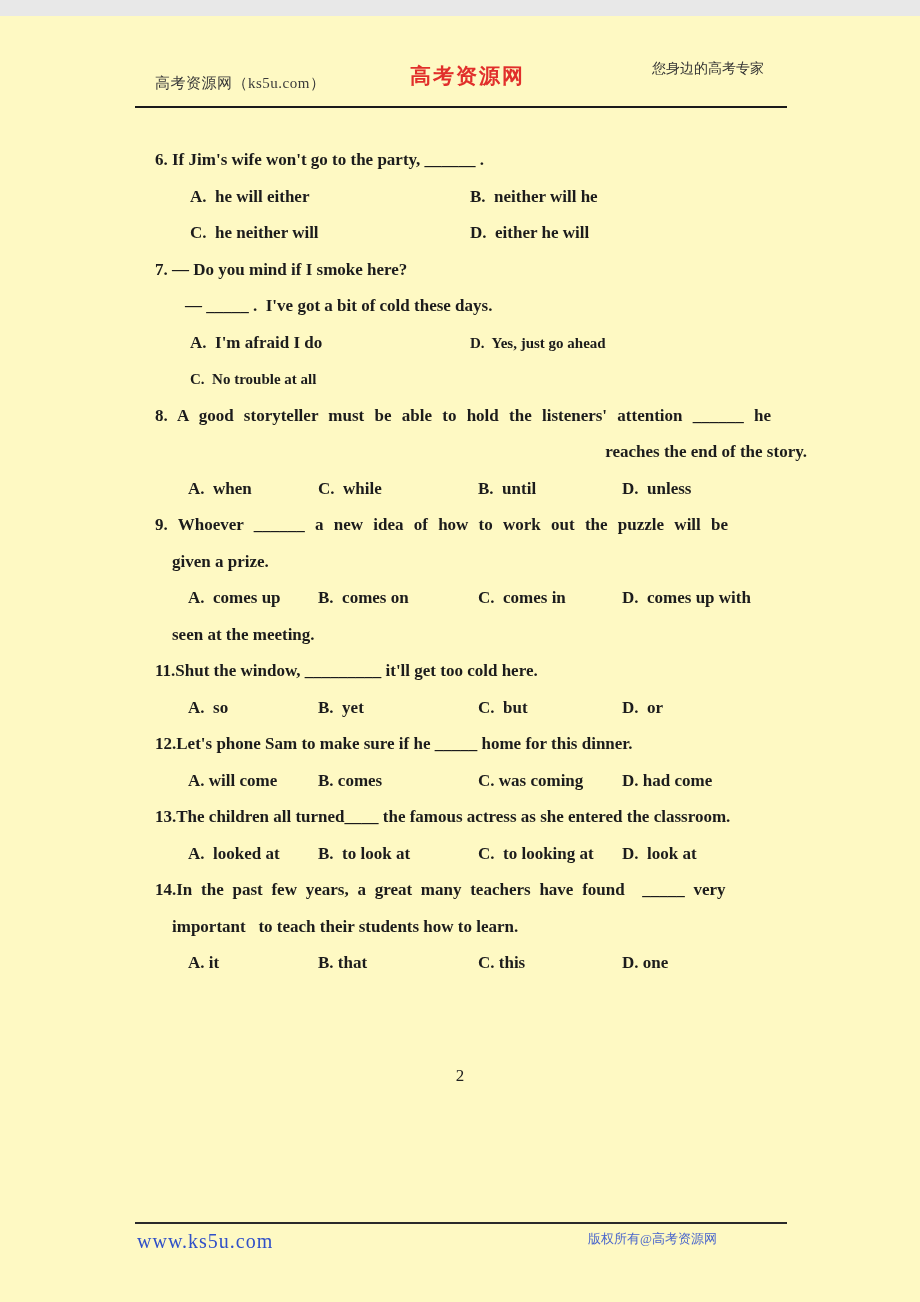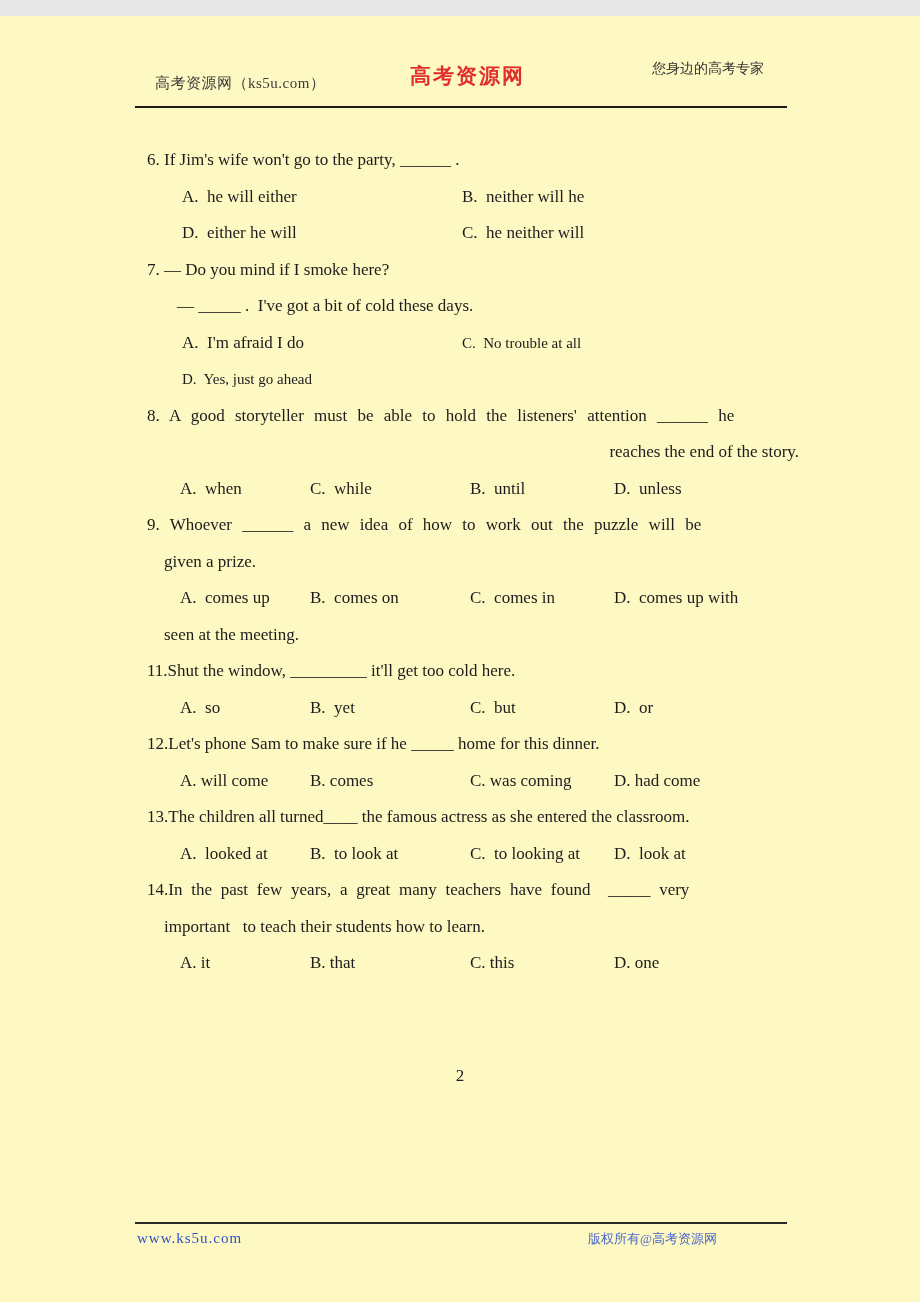--- a/index.html
+++ b/index.html
@@ -12,26 +12,26 @@
     color:#1c1c1c;
     overflow:hidden;
   }
   
   .hdr-left   { position:absolute; top:58px;  left:155px; font-size:15px; color:#3a3a3a; letter-spacing:.5px; }
   .hdr-center { position:absolute; top:46px;  left:410px; font-size:21px; font-weight:bold; color:#e12f2b; letter-spacing:2px; }
   .hdr-right  { position:absolute; top:44px;  left:652px; font-size:14px; color:#333; }
   .hdr-rule   { position:absolute; top:90px;  left:135px; width:652px; height:2px; background:#1a1a1a; }
   
   .ftr-rule   { position:absolute; top:1206px; left:135px; width:652px; height:2px; background:#2a2a2a; }
-  .ftr-left   { position:absolute; top:1214px; left:137px; font-size:15px; color:#3050c8; letter-spacing:1px; }
+  .ftr-left   { position:absolute; top:1214px; left:137px; font-size:20px; color:#3050c8; letter-spacing:1px; }
   .ftr-right  { position:absolute; top:1214px; left:588px; font-size:13px; color:#4a66cc; }
   
   .content {
-    position:absolute; top:126px; left:147px; width:652px;
-    font-size:17px; line-height:36.5px;
+    position:absolute; top:126px; left:155px; width:652px;
+    font-size:17px; line-height:36.5px;font-weight:bold;
   }
   .stem, .opt { white-space:pre-wrap; }
   .ind17 { padding-left:17px; }
   .ind30 { padding-left:30px; }
   .ind35 { padding-left:35px;text-align:right; }
   .ws5 { word-spacing:4.5px; }
   .ws6 { word-spacing:6px; }
   .opts.two  { display:grid; grid-template-columns:280px 1fr; padding-left:35px; }
   .opts.four { display:grid; grid-template-columns:130px 160px 144px 1fr; padding-left:33px; }
   .opt.sm { font-size:15px; }
@@ -50,32 +50,32 @@
   <div class="hdr-right">您身边的高考专家</div>
   <div class="hdr-rule"></div>
 
   <div class="content">
 
     <div class="q">
       <div class="stem">6. If Jim's wife won't go to the party, ______ .</div>
       <div class="opts two">
         <span class="opt">A.  he will either</span>
         <span class="opt">B.  neither will he</span>
+        <span class="opt">C.  he neither will</span>
         <span class="opt">D.  either he will</span>
-        <span class="opt">C.  he neither will</span>
       </div>
     </div>
 
     <div class="q">
       <div class="stem">7. — Do you mind if I smoke here?</div>
       <div class="stem ind30">— _____ .  I've got a bit of cold these days.</div>
       <div class="opts two">
         <span class="opt">A.  I'm afraid I do</span>
+        <span class="opt sm">D.  Yes, just go ahead</span>
         <span class="opt sm">C.  No trouble at all</span>
-        <span class="opt sm">D.  Yes, just go ahead</span>
       </div>
     </div>
 
     <div class="q">
       <div class="stem ws6">8. A good storyteller must be able to hold the listeners' attention ______ he</div>
       <div class="stem ind35">reaches the end of the story.</div>
       <div class="opts four">
         <span class="opt">A.  when</span>
         <span class="opt">C.  while</span>
         <span class="opt">B.  until</span>

